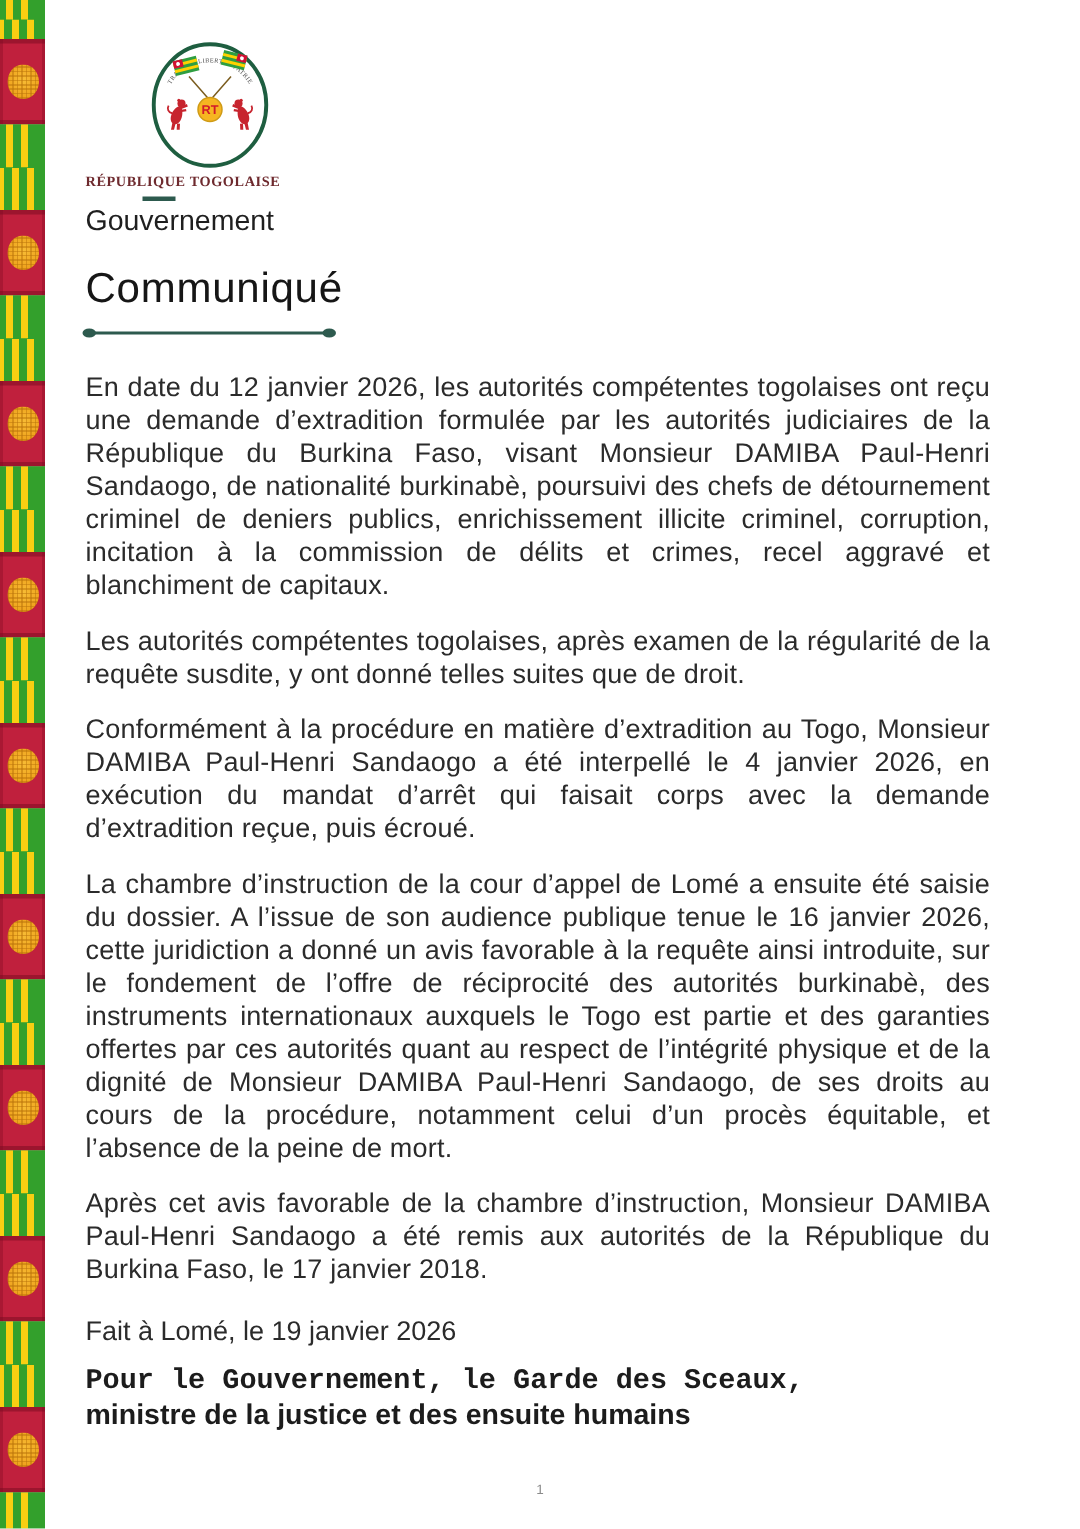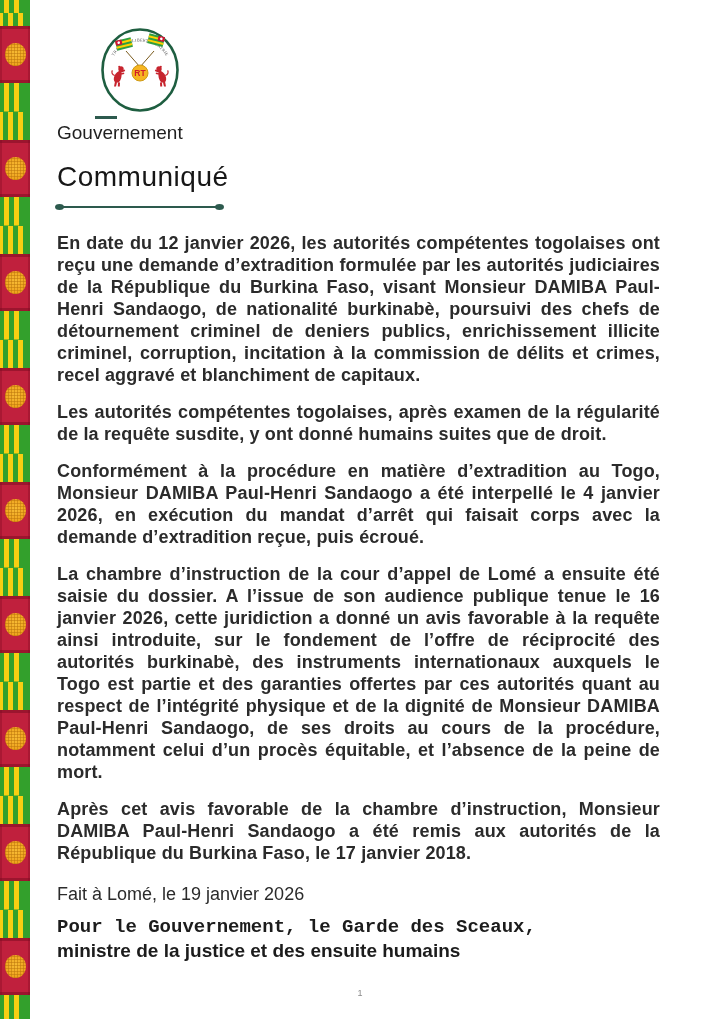--- a/index.html
+++ b/index.html
@@ -52,21 +52,21 @@
   }
   .mini-rule{margin:4px 0 0 38px;width:22px;height:3px;background:var(--accent);}
   .gov{margin-top:3px;font-size:19px;color:var(--ink);}
   .title{margin:17px 0 0 0;font-size:28px;font-weight:normal;letter-spacing:.5px;color:#161616;}
   .accent-line{position:relative;margin-top:13px;width:165px;height:2px;background:var(--accent);}
   .accent-line::before,.accent-line::after{
     content:"";position:absolute;top:-2px;width:9px;height:6px;border-radius:50%;background:var(--accent);
   }
   .accent-line::before{left:-2px;}
   .accent-line::after{right:-2px;}
-  .bodytext{margin-top:24px;font-weight:bold;}
+  .bodytext{margin-top:24px;}
   .bodytext p{
     margin:0 0 15px 0;font-size:18px;line-height:22px;letter-spacing:.15px;
     text-align:justify;color:var(--body-text);
   }
   .dateline{margin-top:20px;font-size:18px;color:var(--body-text);}
   .sig{font-size:19px;font-weight:bold;line-height:23px;color:#1c1c1c;}
   .sig-first{margin-top:11px;font-family:Liberation Mono, monospace;}
   .page-number{
     position:absolute;left:0;right:0;top:988px;text-align:center;
     font-size:9px;color:var(--page-num);
@@ -147,31 +147,32 @@
         </text>
         <line x1="26" y1="23" x2="40" y2="39" stroke="#7a5b1d" stroke-width="1"></line>
         <line x1="54" y1="23" x2="40" y2="39" stroke="#7a5b1d" stroke-width="1"></line>
         <use href="#flag" transform="translate(15,13) rotate(-14)"></use>
         <use href="#flag" transform="translate(65,9.2) scale(-1,1) rotate(-14)"></use>
         <circle cx="40" cy="45" r="8" fill="#f6b521" stroke="#cf9b16" stroke-width="1"></circle>
         <text x="40" y="48" text-anchor="middle" font-size="8.5" font-weight="bold" fill="#d21a2a">RT</text>
         <use href="#lion" transform="translate(10,37)"></use>
         <use href="#lion" transform="translate(70,37) scale(-1,1)"></use>
       </svg>
+      <div class="republic">RÉPUBLIQUE TOGOLAISE</div>
       <div class="mini-rule"></div>
     </div>
 
     <div class="gov">Gouvernement</div>
 
     <h1 class="title">Communiqué</h1>
     <div class="accent-line"></div>
 
     <div class="bodytext">
       <p>En date du 12 janvier 2026, les autorités compétentes togolaises ont reçu une demande d’extradition formulée par les autorités judiciaires de la République du Burkina Faso, visant Monsieur DAMIBA Paul-Henri Sandaogo, de nationalité burkinabè, poursuivi des chefs de détournement criminel de deniers publics, enrichissement illicite criminel, corruption, incitation à la commission de délits et crimes, recel aggravé et blanchiment de capitaux.</p>
-      <p>Les autorités compétentes togolaises, après examen de la régularité de la requête susdite, y ont donné humains suites que de droit.</p>
+      <p>Les autorités compétentes togolaises, après examen de la régularité de la requête susdite, y ont donné telles suites que de droit.</p>
       <p>Conformément à la procédure en matière d’extradition au Togo, Monsieur DAMIBA Paul-Henri Sandaogo a été interpellé le 4 janvier 2026, en exécution du mandat d’arrêt qui faisait corps avec la demande d’extradition reçue, puis écroué.</p>
       <p>La chambre d’instruction de la cour d’appel de Lomé a ensuite été saisie du dossier. A l’issue de son audience publique tenue le 16 janvier 2026, cette juridiction a donné un avis favorable à la requête ainsi introduite, sur le fondement de l’offre de réciprocité des autorités burkinabè, des instruments internationaux auxquels le Togo est partie et des garanties offertes par ces autorités quant au respect de l’intégrité physique et de la dignité de Monsieur DAMIBA Paul-Henri Sandaogo, de ses droits au cours de la procédure, notamment celui d’un procès équitable, et l’absence de la peine de mort.</p>
       <p>Après cet avis favorable de la chambre d’instruction, Monsieur DAMIBA Paul-Henri Sandaogo a été remis aux autorités de la République du Burkina Faso, le 17 janvier 2018.</p>
     </div>
 
     <div class="dateline">Fait à Lomé, le 19 janvier 2026</div>
 
     <div class="sig sig-first">Pour le Gouvernement, le Garde des Sceaux,</div>
     <div class="sig">ministre de la justice et des ensuite humains</div>
 

